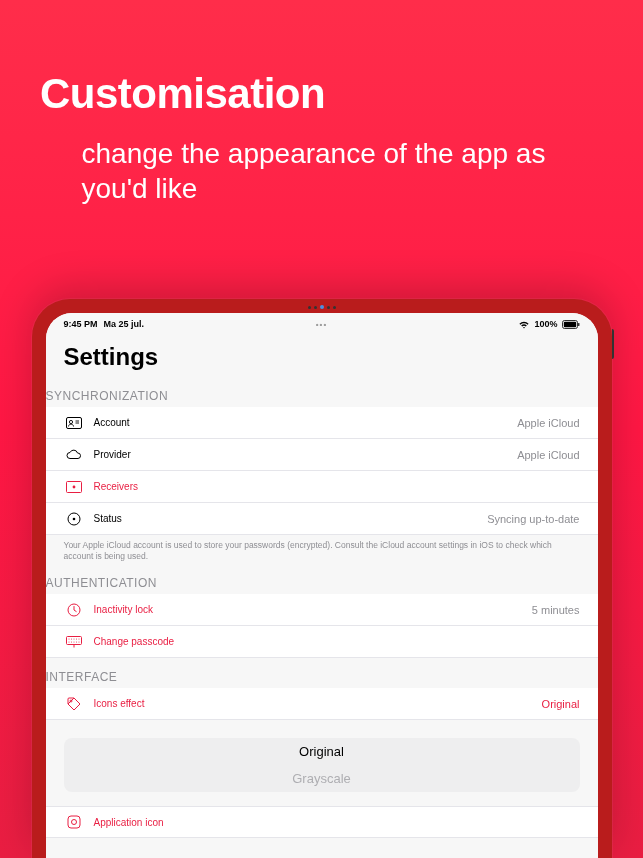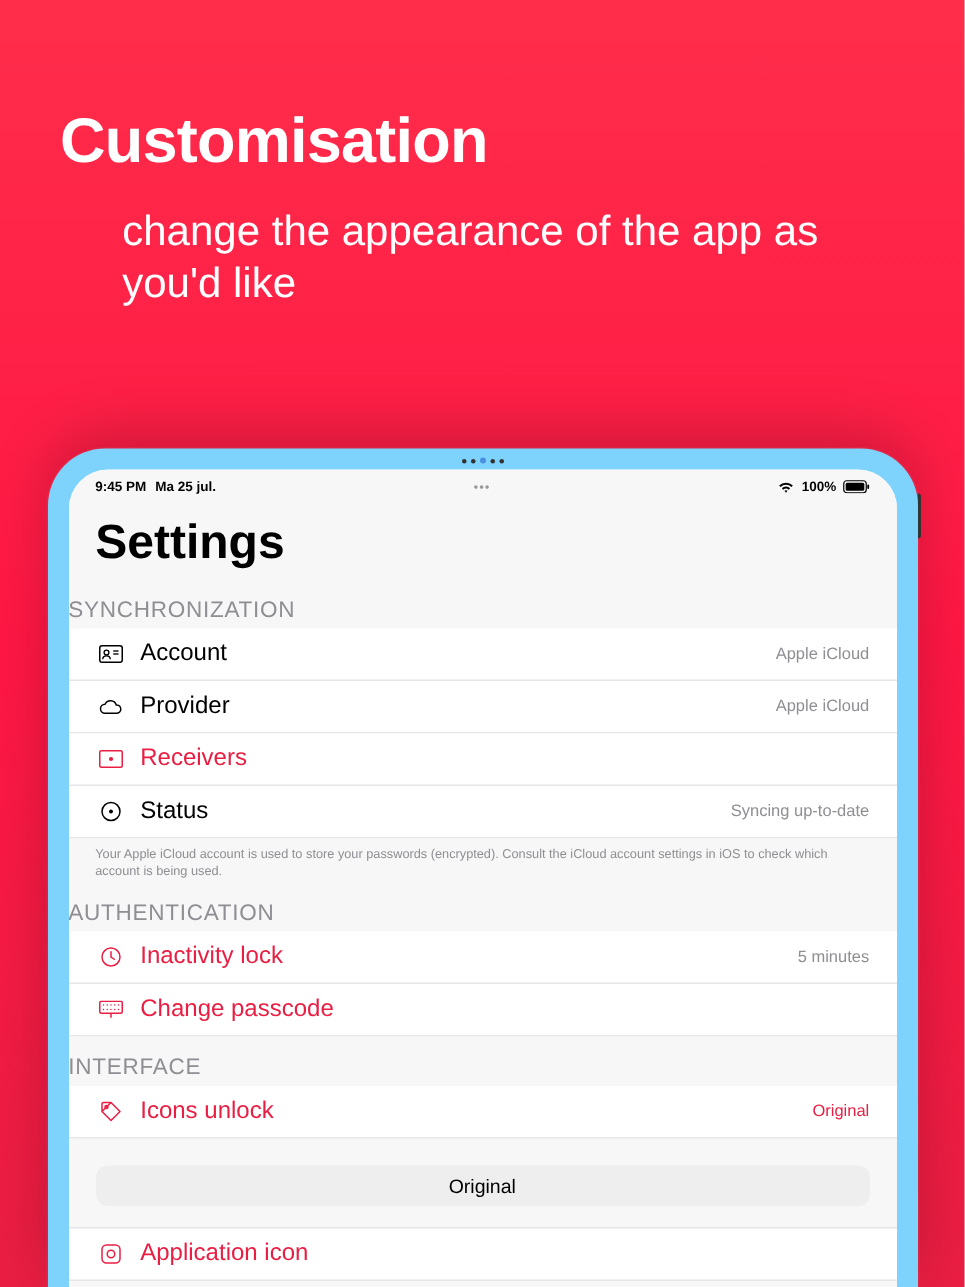--- a/index.html
+++ b/index.html
@@ -28,21 +28,21 @@
       line-height: 1.25;
       max-width: 480px;
       margin: 0 auto;
     }
     .device {
       position: absolute;
       bottom: 0;
       left: 50%;
       transform: translateX(-50%);
       width: 580px;
-      background: #7dd3fc;
+      background: #b91c1c;
       border-radius: 38px 38px 0 0;
       padding: 14px 14px 0;
       box-shadow: 0 0 0 1px rgba(255,255,255,0.05), 0 -10px 40px rgba(0,0,0,0.2);
     }
     .device-notch {
       position: absolute;
       top: 6px;
       left: 50%;
       transform: translateX(-50%);
       display: flex;
@@ -74,28 +74,28 @@
     .status-bar .right { display: flex; gap: 4px; align-items: flex-end; font-size: 9px; }
     .status-center {
       position: absolute;
       left: 50%;
       transform: translateX(-50%);
       color: #999;
       letter-spacing: 1px;
       font-size: 8px;
     }
     .page-title {
-      font-size: 32px;
+      font-size: 24px;
       font-weight: 700;
       color: #000;
       padding: 12px 18px 6px;
       background: #f7f7f7;
     }
     .section-header {
-      font-size: 15px;
+      font-size: 12px;
       font-weight: 400;
       color: #8e8e93;
       letter-spacing: 0.5px;
       padding: 12px 0 4px;
       text-transform: uppercase;
       background: #f7f7f7;
     }
     .section-footer {
       font-size: 8.5px;
       color: #8e8e93;
@@ -116,21 +116,21 @@
       width: 20px;
       display: flex;
       align-items: center;
       justify-content: center;
       margin-right: 10px;
       color: #000;
     }
     .row.accent .icon, .row.accent .label { color: #e91e42; }
     .row .label {
       flex: 0 0 auto;
-      font-size: 16px;
+      font-size: 10px;
       color: #000;
     }
     .row .spacer { flex: 1; }
     .row .value {
       font-size: 11px;
       color: #8e8e93;
       text-align: right;
     }
     .row .value.accent { color: #e91e42; }
     .toggle {
@@ -308,27 +308,28 @@
 
     <div class="section-header">INTERFACE</div>
 
     <div class="row accent">
       <span class="icon">
         <svg width="14" height="14" viewBox="0 0 14 14">
             <path d="M7 1 L13 7 L7 13 L1 7 Z M1 7 L1 2 A1 1 0 0 1 2 1 L7 1" fill="none" stroke="currentColor" stroke-linejoin="round"></path>
             <circle cx="4" cy="4" r="1" fill="none" stroke="currentColor"></circle>
           </svg>
       </span>
-      <span class="label">Icons unlock</span>
+      <span class="label">Icons effect</span>
       <span class="spacer"></span>
       <span class="value accent">Original</span>
     </div>
 
     <div class="picker">
       <div class="picker-row selected">Original</div>
+      <div class="picker-row dim">Grayscale</div>
     </div>
 
     <div style="height:14px"></div>
 
     <div class="row accent" style="border-top:0.5px solid #e5e5ea;">
       <span class="icon">
         <svg width="14" height="14" viewBox="0 0 14 14">
             <rect x="1" y="1" width="12" height="12" rx="3" fill="none" stroke="currentColor"></rect>
             <circle cx="7" cy="7" r="2.5" fill="none" stroke="currentColor"></circle>
           </svg>

